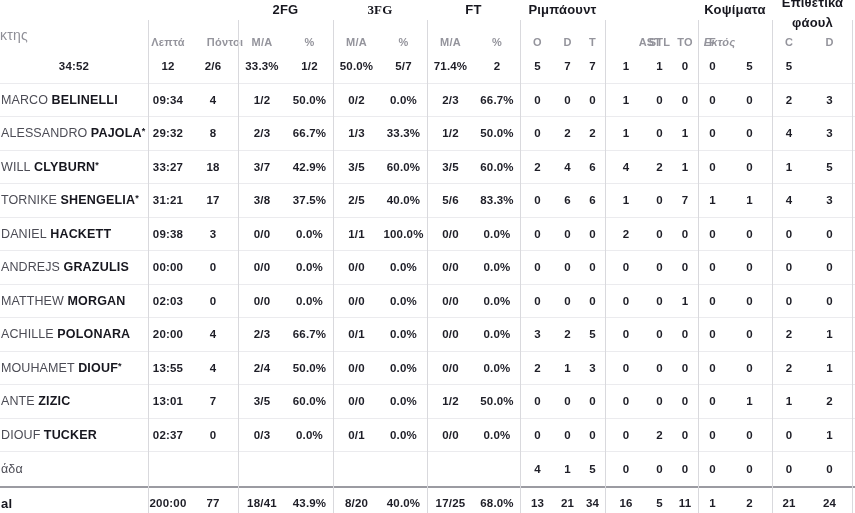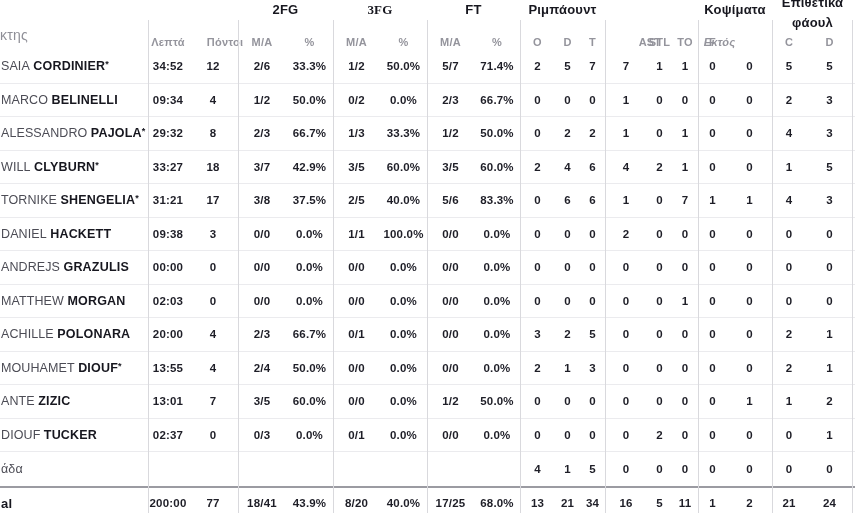--- a/index.html
+++ b/index.html
@@ -87,21 +87,20 @@
     <div class="shead" style="left:647px;width:25px;">STL</div>
     <div class="shead" style="left:672px;width:26px;">TO</div>
     <div class="shead" style="left:698px;width:29px;">F</div>
     <div class="shead" style="left:697px;width:45px;font-style:italic;">Εκτός</div>
     <div class="shead" style="left:772px;width:34px;">C</div>
     <div class="shead" style="left:806px;width:47px;">D</div>
   </div>
 
   <div id="rows">
       <div class="grid-row data-row">
-        <div class="cell name-cell"><span class="fname">SAIA</span> <span class="lname">CORDINIER</span><span class="star">*</span></div>
         <div class="cell">34:52</div>
         <div class="cell">12</div>
         <div class="cell">2/6</div>
         <div class="cell">33.3%</div>
         <div class="cell">1/2</div>
         <div class="cell">50.0%</div>
         <div class="cell">5/7</div>
         <div class="cell">71.4%</div>
         <div class="cell">2</div>
         <div class="cell">5</div>

